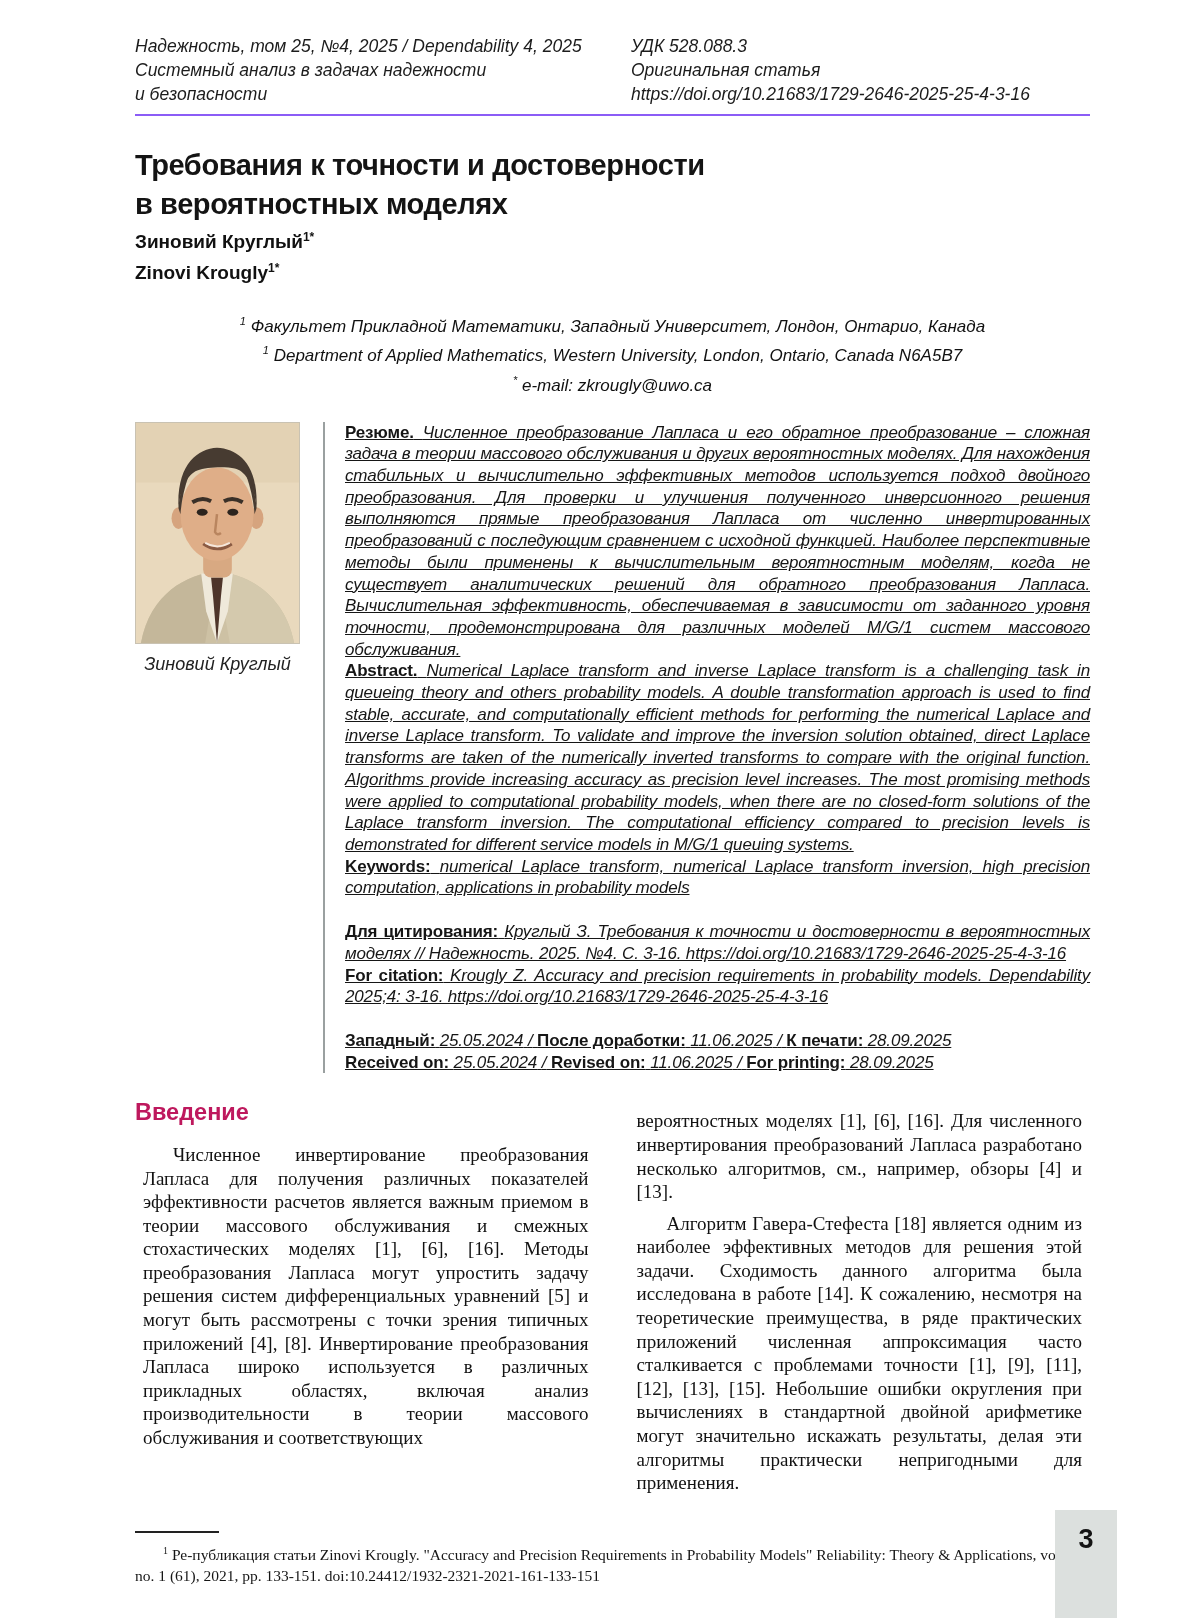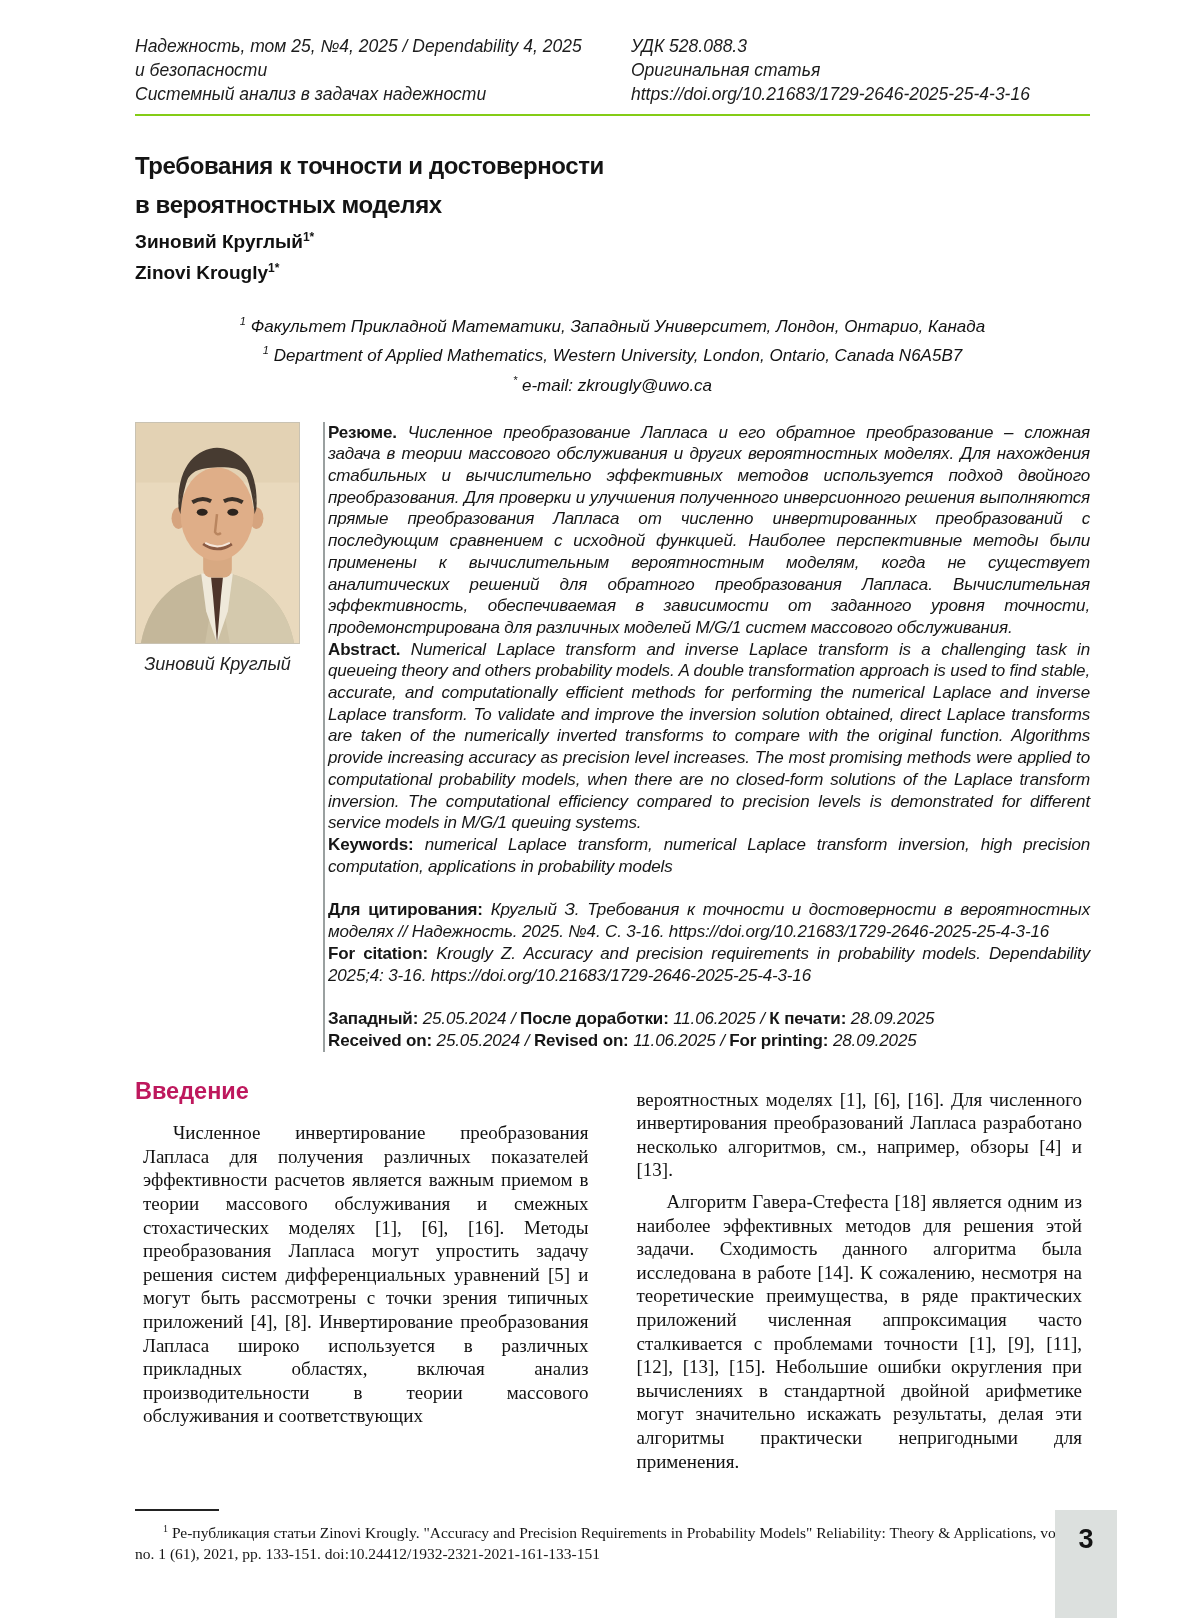--- a/index.html
+++ b/index.html
@@ -4,44 +4,44 @@
 <style>
   html, body { margin:0; padding:0; background:#ffffff; }
   .page {
     position:relative; width:1200px; height:1618px; background:#ffffff;
     font-family:"Liberation Sans", sans-serif; color:#111; overflow:hidden;
   }
   .content { padding:34px 110px 0 135px; }
 
   
   .header { display:flex; font-style:italic; font-size:17.5px; line-height:24px;
-            padding-bottom:8px; border-bottom:2px solid #84cc16; color:#1c1c1c; }
+            padding-bottom:8px; border-bottom:2px solid #8b5cf6; color:#1c1c1c; }
   .header-left { width:496px; flex:none; }
   .header-right { flex:1; }
 
   
-  .title-ru { margin-top:30px; font-weight:bold; font-size:24px; line-height:39px; letter-spacing:-0.4px; color:#141414; }
+  .title-ru { margin-top:30px; font-weight:bold; font-size:29px; line-height:39px; letter-spacing:-0.4px; color:#141414; }
   .title-en { font-weight:bold; font-size:31px; line-height:39px; letter-spacing:-0.4px; color:#7c8c8a; margin-top:3px; }
   .title-en sup { font-size:18px; }
 
   
   .authors { font-weight:bold; font-size:19px; line-height:26px; }
   .authors sup { font-size:12px; }
   .affil { margin-top:22px; font-style:italic; font-size:17px; line-height:25px;text-align:center; }
   .affil sup { font-size:11px; font-style:italic; }
 
   
   .abstract-row { display:flex; margin-top:24px; }
   .photo-col { width:188px; flex:none; }
   .photo-frame { width:165px; height:222px; border:1px solid #c9c2b2; box-sizing:border-box; }
   .photo-frame svg { display:block; width:100%; height:100%; }
   .photo-caption { font-style:italic; font-size:18px; margin-top:10px; width:165px; text-align:center; color:#222; }
-  .abstract-col { flex:1; border-left:2px solid #9aa0a0; padding-left:3px;
+  .abstract-col { flex:1; border-left:2px solid #9aa0a0; padding-left:20px;
                   font-style:italic; font-size:17px; line-height:21.7px;
-                  text-align:justify; letter-spacing:-0.15px; color:#161616; }
+                  text-align:justify; letter-spacing:-0.15px; color:#161616;text-decoration:underline; }
   .abstract-col p { margin:0; }
   .lbl { font-style:normal; font-weight:bold; }
   .gap { margin-top:22px !important; }
   .dates-line { white-space:nowrap; }
   .dates-line .val { font-style:italic; }
 
   
   .intro { display:flex; gap:32px; margin-top:28px; }
   .intro-col { flex:1; font-family:"Liberation Serif", serif; font-size:19px;
                line-height:23.6px; text-align:justify; color:#121212; }
@@ -64,22 +64,22 @@
 </style>
 </head>
 <body>
 
 <div class="page">
   <div class="content">
 
     <div class="header">
       <div class="header-left">
         <div>Надежность, том 25, №4, 2025 / Dependability 4, 2025</div>
+        <div>Системный анализ в задачах надежности</div>
         <div>и безопасности</div>
-        <div>Системный анализ в задачах надежности</div>
       </div>
       <div class="header-right">
         <div>УДК 528.088.3</div>
         <div>Оригинальная статья</div>
         <div>https://doi.org/10.21683/1729-2646-2025-25-4-3-16</div>
       </div>
     </div>
 
     <div class="title-ru">
       <div>Требования к точности и достоверности</div>

